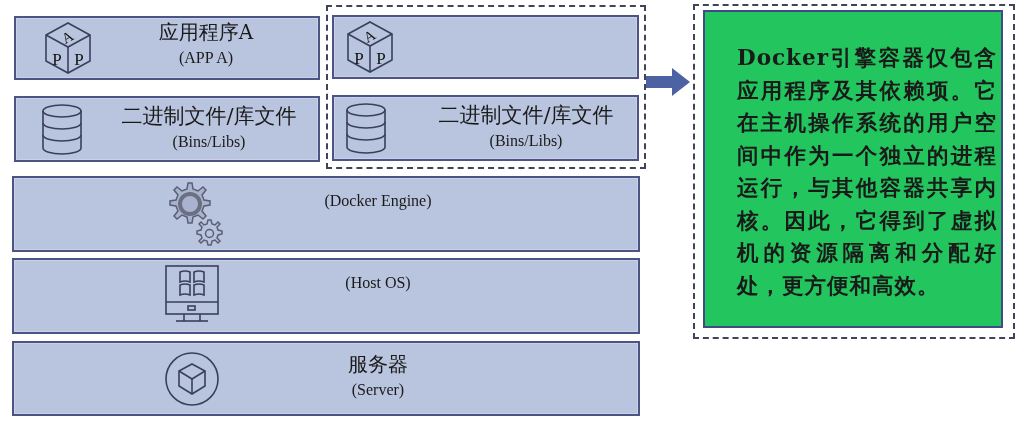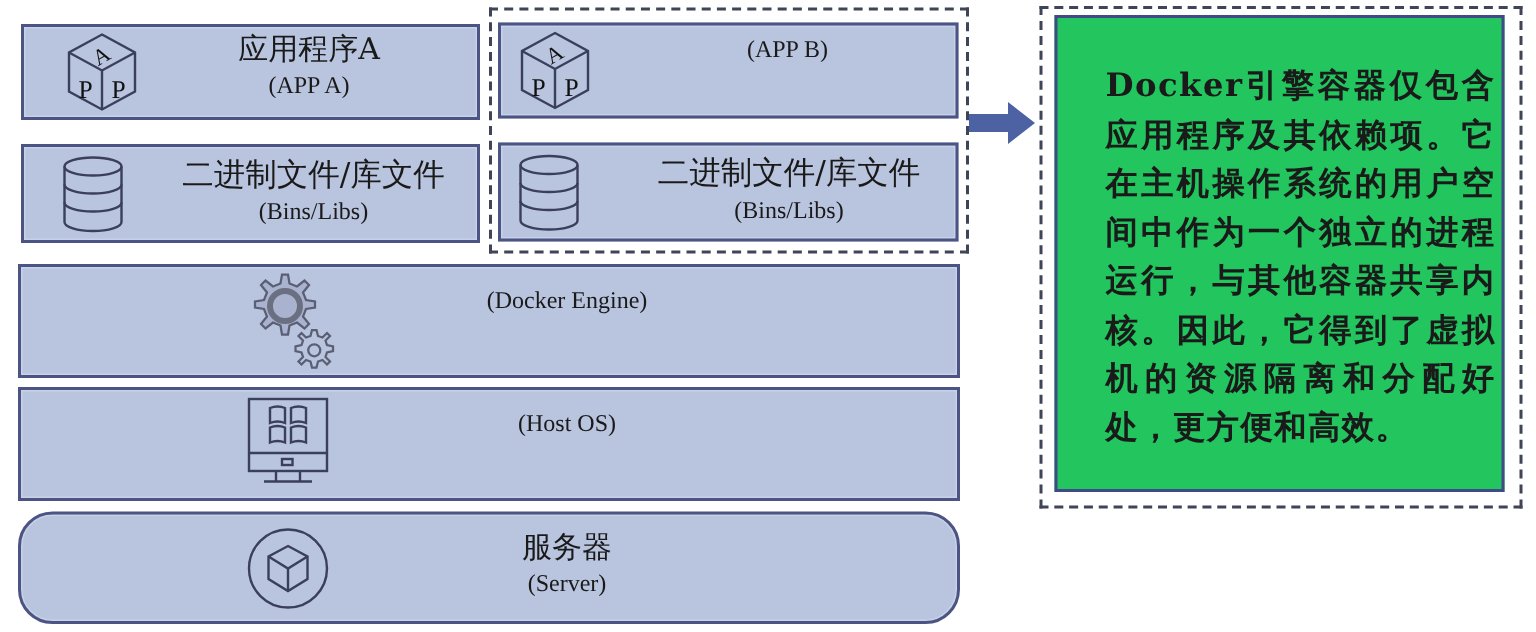--- a/index.html
+++ b/index.html
@@ -58,21 +58,20 @@
     <g fill="none" stroke="#3a3f5c" stroke-width="1.6">
       <polygon points="26,3 48,15 48,41 26,53 4,41 4,15"></polygon>
       <polyline points="4,15 26,27 48,15"></polyline>
       <line x1="26" y1="27" x2="26" y2="53"></line>
     </g>
     <text x="26" y="22" font-size="15" text-anchor="middle" transform="rotate(-30 26 18)" font-family="Liberation Serif, serif" fill="#111">A</text>
     <text x="15" y="45" font-size="17" text-anchor="middle" font-family="Liberation Serif, serif" fill="#111">P</text>
     <text x="37" y="45" font-size="17" text-anchor="middle" font-family="Liberation Serif, serif" fill="#111">P</text>
   </svg>
   <div class="label" style="left:126px;top:4px;width:130px;">
-    <span class="en">(APP B)</span>
   </div>
 </div>
 
 <div class="box" style="left:332px;top:95px;width:307px;height:66px;">
   <svg class="icon" width="44" height="56" viewBox="0 0 44 56" style="left:10px;top:4px;">
     <g fill="none" stroke="#3a3f5c" stroke-width="1.6">
       <ellipse cx="22" cy="9" rx="19" ry="6"></ellipse>
       <path d="M3,9 V46 A19,6 0 0 0 41,46 V9"></path>
       <path d="M3,21 A19,6 0 0 0 41,21"></path>
       <path d="M3,33 A19,6 0 0 0 41,33"></path>
@@ -115,21 +114,21 @@
       <path d="M30,8 q5,-2 10,0 v10 q-5,-2 -10,0 z"></path>
       <path d="M16,21 q5,-2 10,0 v10 q-5,-2 -10,0 z"></path>
       <path d="M30,21 q5,-2 10,0 v10 q-5,-2 -10,0 z"></path>
     </g>
   </svg>
   <div class="label" style="left:254px;top:10px;width:220px;">
     <span class="en">(Host OS)</span>
   </div>
 </div>
 
-<div class="box" style="left:12px;top:341px;width:628px;height:75px;border-radius:23px;">
+<div class="box" style="left:12px;top:341px;width:628px;height:75px;">
   <svg class="icon" width="56" height="56" viewBox="0 0 56 56" style="left:150px;top:8px;">
     <g fill="none" stroke="#3a3f5c" stroke-width="1.6">
       <circle cx="28" cy="28" r="26"></circle>
       <polygon points="28,13 41,20 41,35 28,43 15,35 15,20"></polygon>
       <polyline points="15,20 28,28 41,20"></polyline>
       <line x1="28" y1="28" x2="28" y2="43"></line>
     </g>
   </svg>
   <div class="label" style="left:254px;top:8px;width:220px;">
     <span class="zh">服务器</span>

